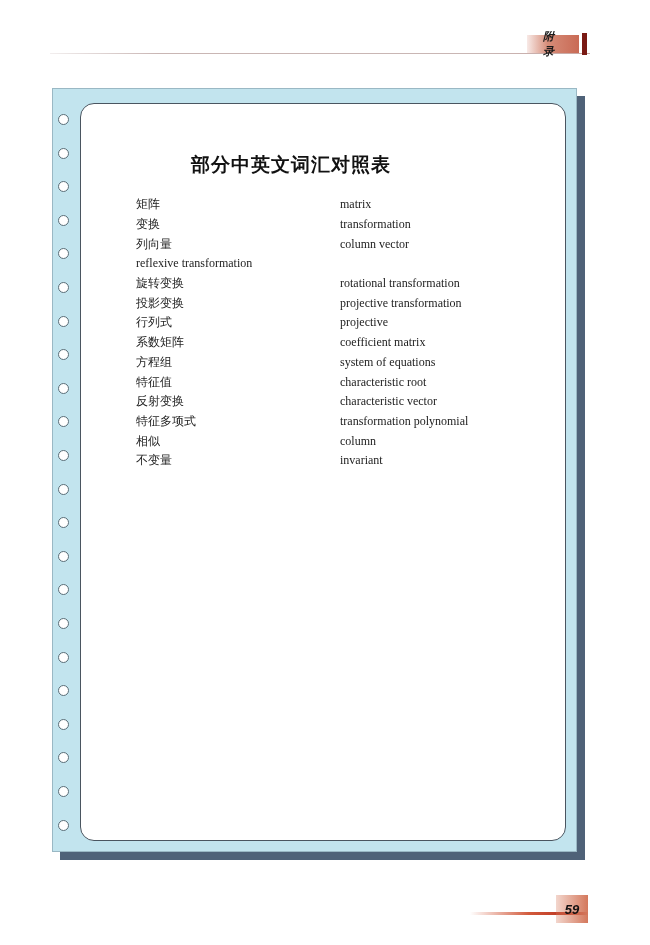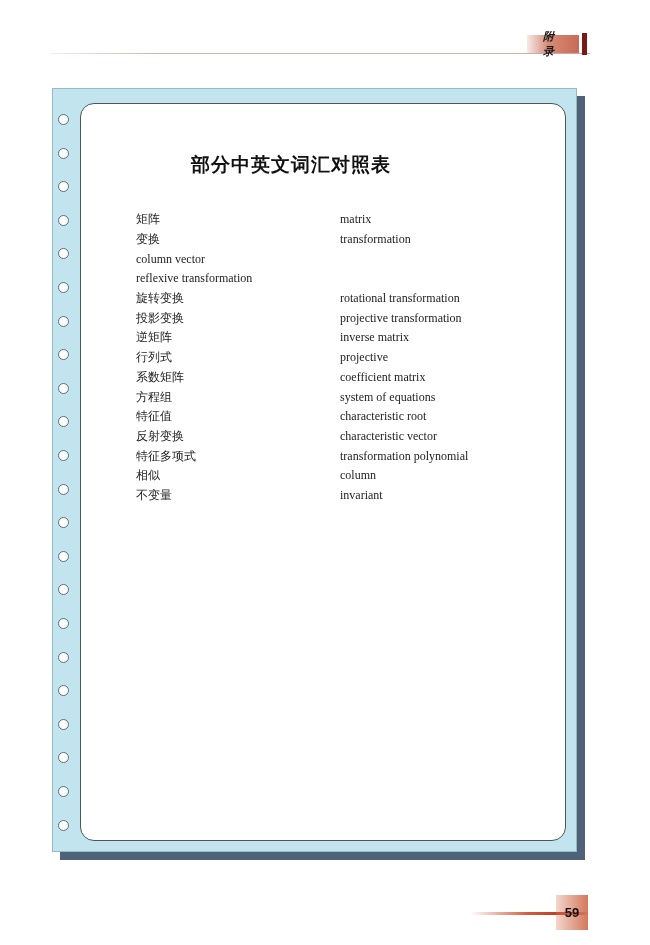--- a/index.html
+++ b/index.html
@@ -39,34 +39,34 @@
     .paper {
       position: absolute; left: 80px; top: 103px; width: 486px; height: 738px;
       background: #ffffff; border: 1.5px solid #4a5560; border-radius: 14px;
       box-sizing: border-box;
     }
     .title {
       position: absolute; left: 0; top: 152px; width: 582px; text-align: center;
       font-size: 19px; font-weight: bold; color: #111; letter-spacing: 1px;
     }
     .vocab {
-      position: absolute; left: 136px; top: 210px; width: 380px;
+      position: absolute; left: 136px; top: 195px; width: 380px;
     }
     .row { display: flex; height: 19.7px; align-items: center; }
     .zh { width: 204px; font-size: 12px; color: #1e1e1e; }
     .en { font-size: 12px; color: #222; font-family: "Liberation Serif", serif; text-align: center; }
     .footer-rule {
       position: absolute; left: 470px; top: 912px; width: 118px; height: 3px;
       background: linear-gradient(90deg, rgba(210,90,60,0), #d25a3c 50%, #b01e10);
     }
     .footer-tab {
-      position: absolute; left: 556px; top: 895px; width: 32px; height: 35px;
+      position: absolute; left: 556px; top: 895px; width: 32px; height: 28px;
       background: linear-gradient(90deg, rgba(214,120,90,0.3), #d4785c);
       font-family: "Liberation Sans", sans-serif; font-weight: bold; font-size: 13px;
-      color: #111; display: flex; align-items: center; justify-content: center;
+      color: #111; display: flex; align-items: center; justify-content: center; font-style: italic;
     }
   </style>
 </head>
 <body>
 
 <div class="header-rule"></div>
 <div class="header-tab">附 录</div>
 <div class="header-bar"></div>
 
 <div class="frame-shadow"></div>
@@ -104,36 +104,33 @@
 <div class="vocab">
   <div class="row">
       <span class="zh">矩阵</span>
       <span class="en">matrix</span>
     </div>
   <div class="row">
       <span class="zh">变换</span>
       <span class="en">transformation</span>
     </div>
   <div class="row">
+      <span class="zh">列向量</span>
       <span class="en">column vector</span>
     </div>
   <div class="row">
       <span class="en">reflexive transformation</span>
     </div>
   <div class="row">
       <span class="zh">旋转变换</span>
       <span class="en">rotational transformation</span>
     </div>
   <div class="row">
       <span class="zh">投影变换</span>
       <span class="en">projective transformation</span>
-    </div>
-  <div class="row">
-      <span class="zh">逆矩阵</span>
-      <span class="en">inverse matrix</span>
     </div>
   <div class="row">
       <span class="zh">行列式</span>
       <span class="en">projective</span>
     </div>
   <div class="row">
       <span class="zh">系数矩阵</span>
       <span class="en">coefficient matrix</span>
     </div>
   <div class="row">

